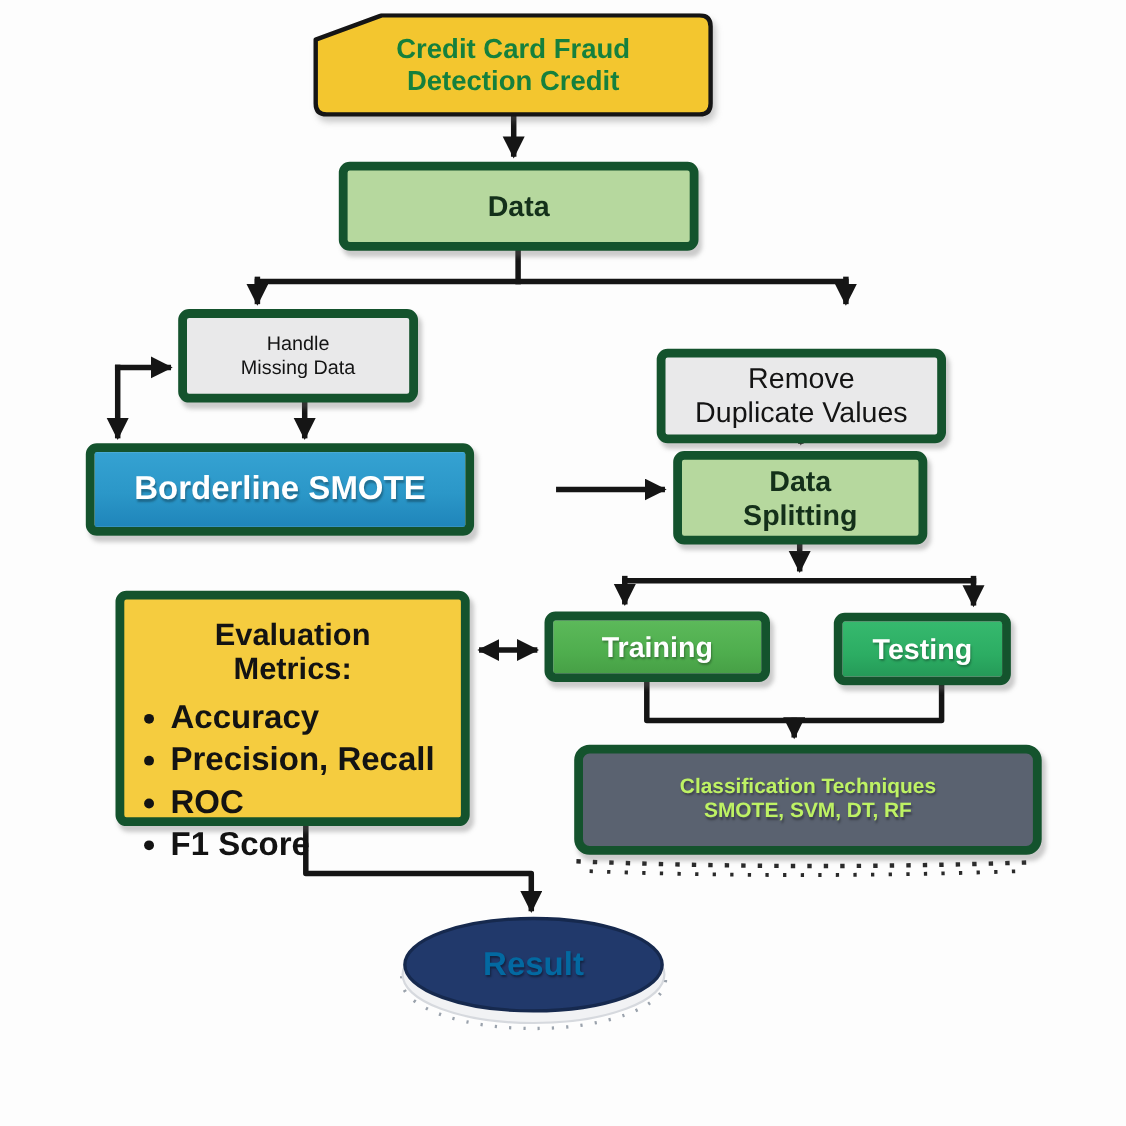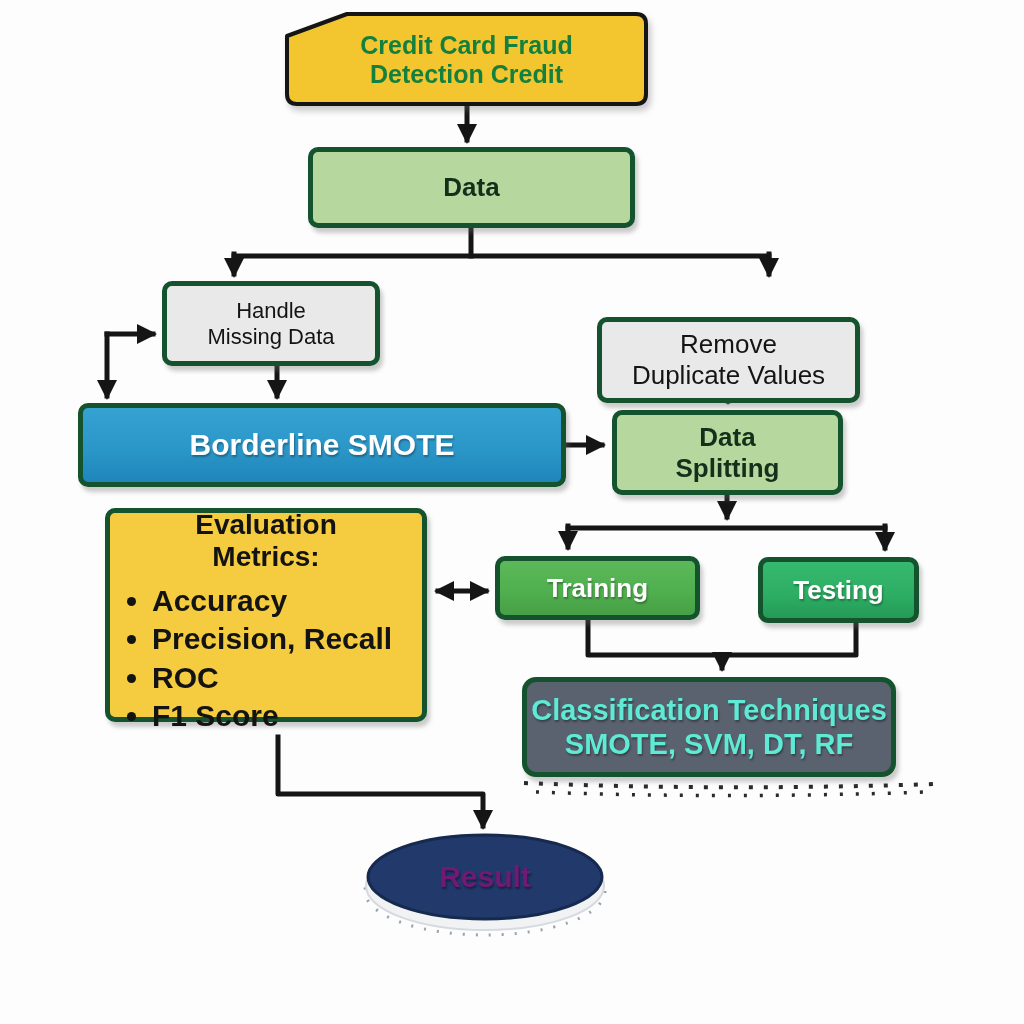--- a/index.html
+++ b/index.html
@@ -3,62 +3,62 @@
 <meta charset="utf-8">
 <style>
   html,body{margin:0;padding:0;background:#ffffff;}
   .stage{
     position:relative;width:1024px;height:1024px;background:#fdfdfd;
     font-family:"Liberation Sans","DejaVu Sans",sans-serif;overflow:hidden;
   }
   svg.layer{position:absolute;left:0;top:0;width:1024px;height:1024px;}
   .node{
     position:absolute;box-sizing:border-box;
-    border:5px solid #14532d;border-radius:10px;
+    border:8px solid #14532d;border-radius:10px;
     display:flex;flex-direction:column;align-items:center;justify-content:center;
     text-align:center;line-height:1.18;
     box-shadow:3px 5px 4px rgba(110,110,110,.35);
   }
   .node span{display:block;}
   .dataset{
     left:283px;top:12px;width:367px;height:96px;
     border:none;border-radius:0;background:transparent;box-shadow:none;
   }
   .dataset svg{position:absolute;left:0;top:0;filter:drop-shadow(3px 5px 3px rgba(110,110,110,.35));}
   .dataset .lbl{position:relative;z-index:2;font-size:25px;font-weight:bold;color:#15803d;}
   .preprocessing{left:308px;top:147px;width:327px;height:81px;background:var(--green_light);
     color:#14301a;font-size:26px;font-weight:600;}
   .missing{left:162px;top:281px;width:218px;height:85px;background:var(--gray_light);
-    color:#141414;font-size:22px;font-weight:500;}
+    color:#141414;font-size:18px;font-weight:500;}
   .duplicates{left:597px;top:281px;width:263px;height:86px;background:var(--gray_light);
     color:#141414;font-size:26px;font-weight:500;margin-top:36px;}
-  .smote{left:78px;top:403px;width:488px;height:84px;
+  .smote{left:78px;top:403px;width:353px;height:84px;
     background:linear-gradient(180deg,#35a2d2 0%,var(--blue) 55%,#1f85ba 100%);
     color:#fff;font-size:30px;font-weight:bold;text-shadow:1px 2px 2px rgba(0,0,0,.3);}
   .splitting{left:612px;top:410px;width:231px;height:85px;background:var(--green_light);
     color:#14301a;font-size:26px;font-weight:600;}
-  .evaluation{left:105px;top:508px;width:322px;height:214px;background:var(--yellow_light);
-    color:#131313;justify-content:center;padding-top:16px;}
+  .evaluation{left:105px;top:537px;width:322px;height:214px;background:var(--yellow_light);
+    color:#131313;justify-content:space-between;padding-top:16px;}
   .evaluation .ttl{font-size:28px;font-weight:bold;line-height:1.12;}
   .evaluation ul{margin:8px 0 0 0;padding:0 0 0 42px;text-align:left;align-self:flex-start;
     font-size:30px;font-weight:600;list-style:disc;}
   .evaluation li{margin:3px 0;}
   .training{left:495px;top:556px;width:205px;height:64px;
     background:linear-gradient(180deg,#5cb95a 0%,var(--green_training) 60%,#47a046 100%);
     color:#fff;font-size:26px;font-weight:bold;text-shadow:1px 2px 2px rgba(0,0,0,.3);}
   .testing{left:758px;top:557px;width:161px;height:66px;
     background:linear-gradient(180deg,#36b96e 0%,var(--green_testing) 60%,#259a58 100%);
     color:#fff;font-size:26px;font-weight:bold;text-shadow:1px 2px 2px rgba(0,0,0,.3);}
-  .classification{left:522px;top:677px;width:374px;height:100px;background:var(--slate);
-    color:#5eead4;font-size:29px;font-weight:600;border-radius:14px;
+  .classification{left:522px;top:677px;width:425px;height:100px;background:var(--slate);
+    color:#bef264;font-size:19px;font-weight:600;border-radius:14px;
     text-shadow:1px 2px 2px rgba(0,0,0,.35);}
   .result-label{
     position:absolute;left:368px;top:834px;width:234px;height:86px;
     display:flex;align-items:center;justify-content:center;
-    color:#701a75;font-size:30px;font-weight:bold;text-shadow:1px 2px 2px rgba(0,0,0,.4);
+    color:#0369a1;font-size:30px;font-weight:bold;text-shadow:1px 2px 2px rgba(0,0,0,.4);
   }
 </style>
 </head>
 <body>
 
 <div class="stage">
 
   <svg class="layer" viewBox="0 0 1024 1024">
     <defs>
       <marker id="arrow" markerUnits="userSpaceOnUse" markerWidth="26" markerHeight="26" refX="16" refY="10" orient="auto-start-reverse">

